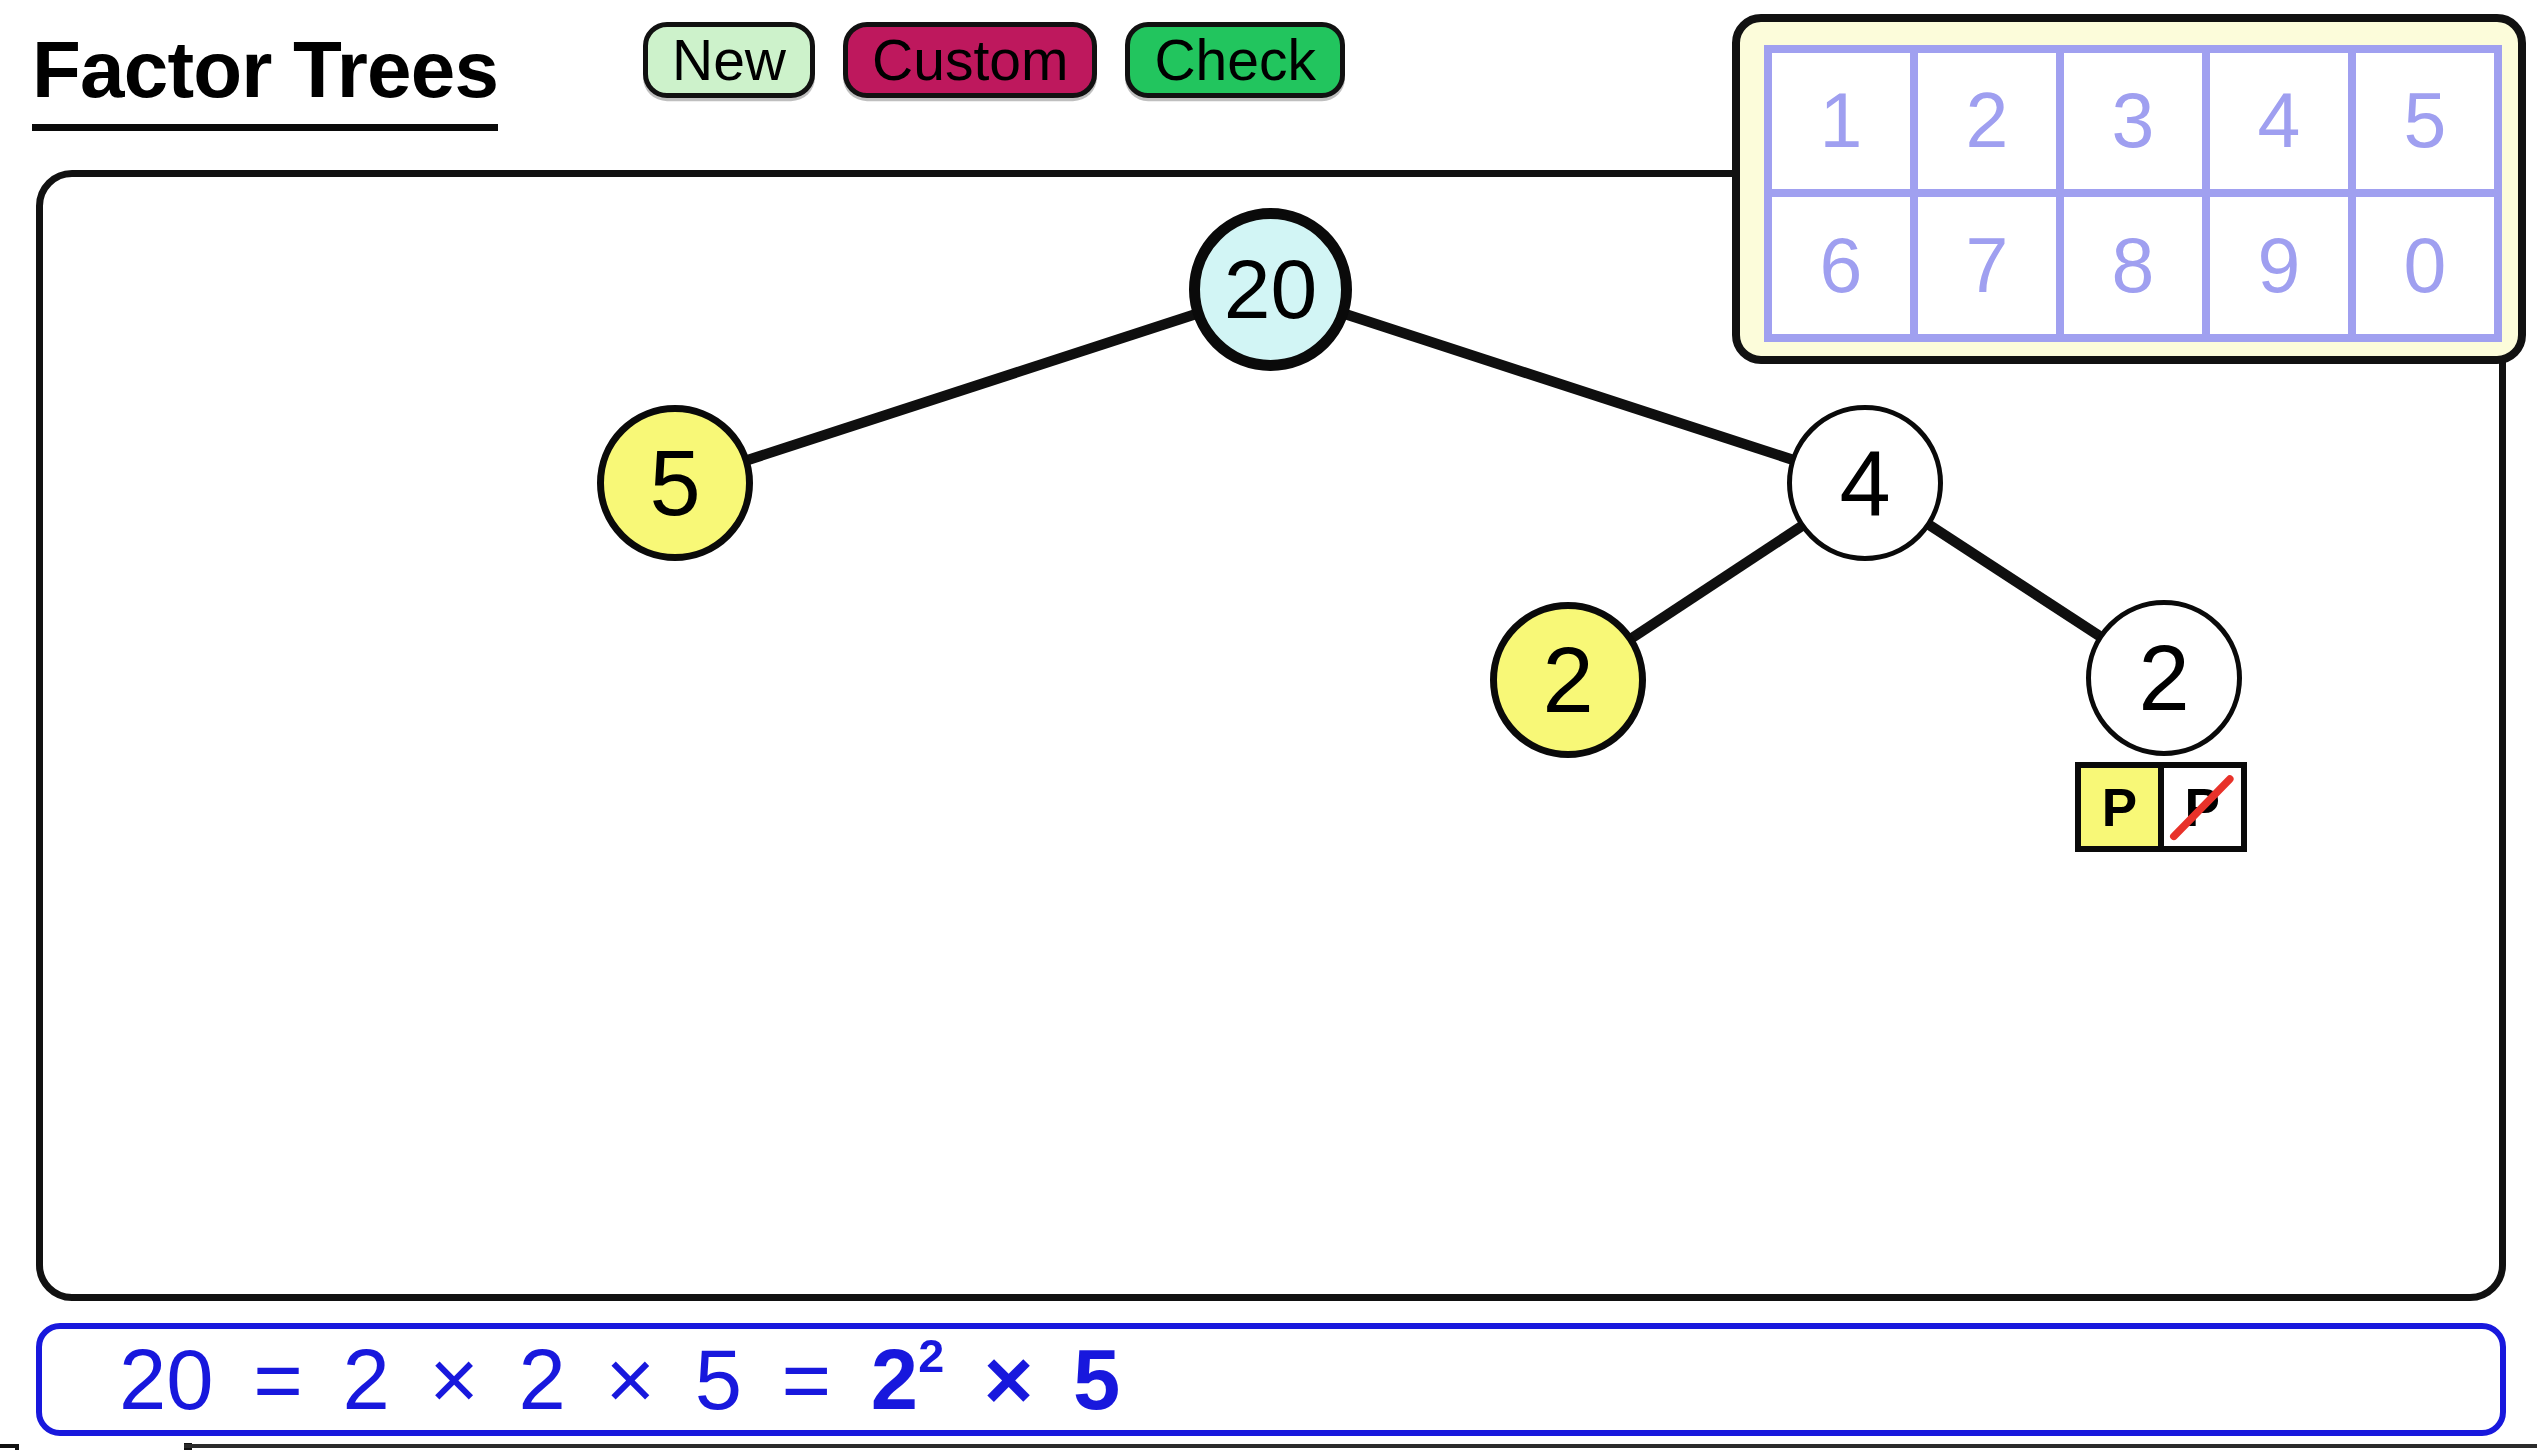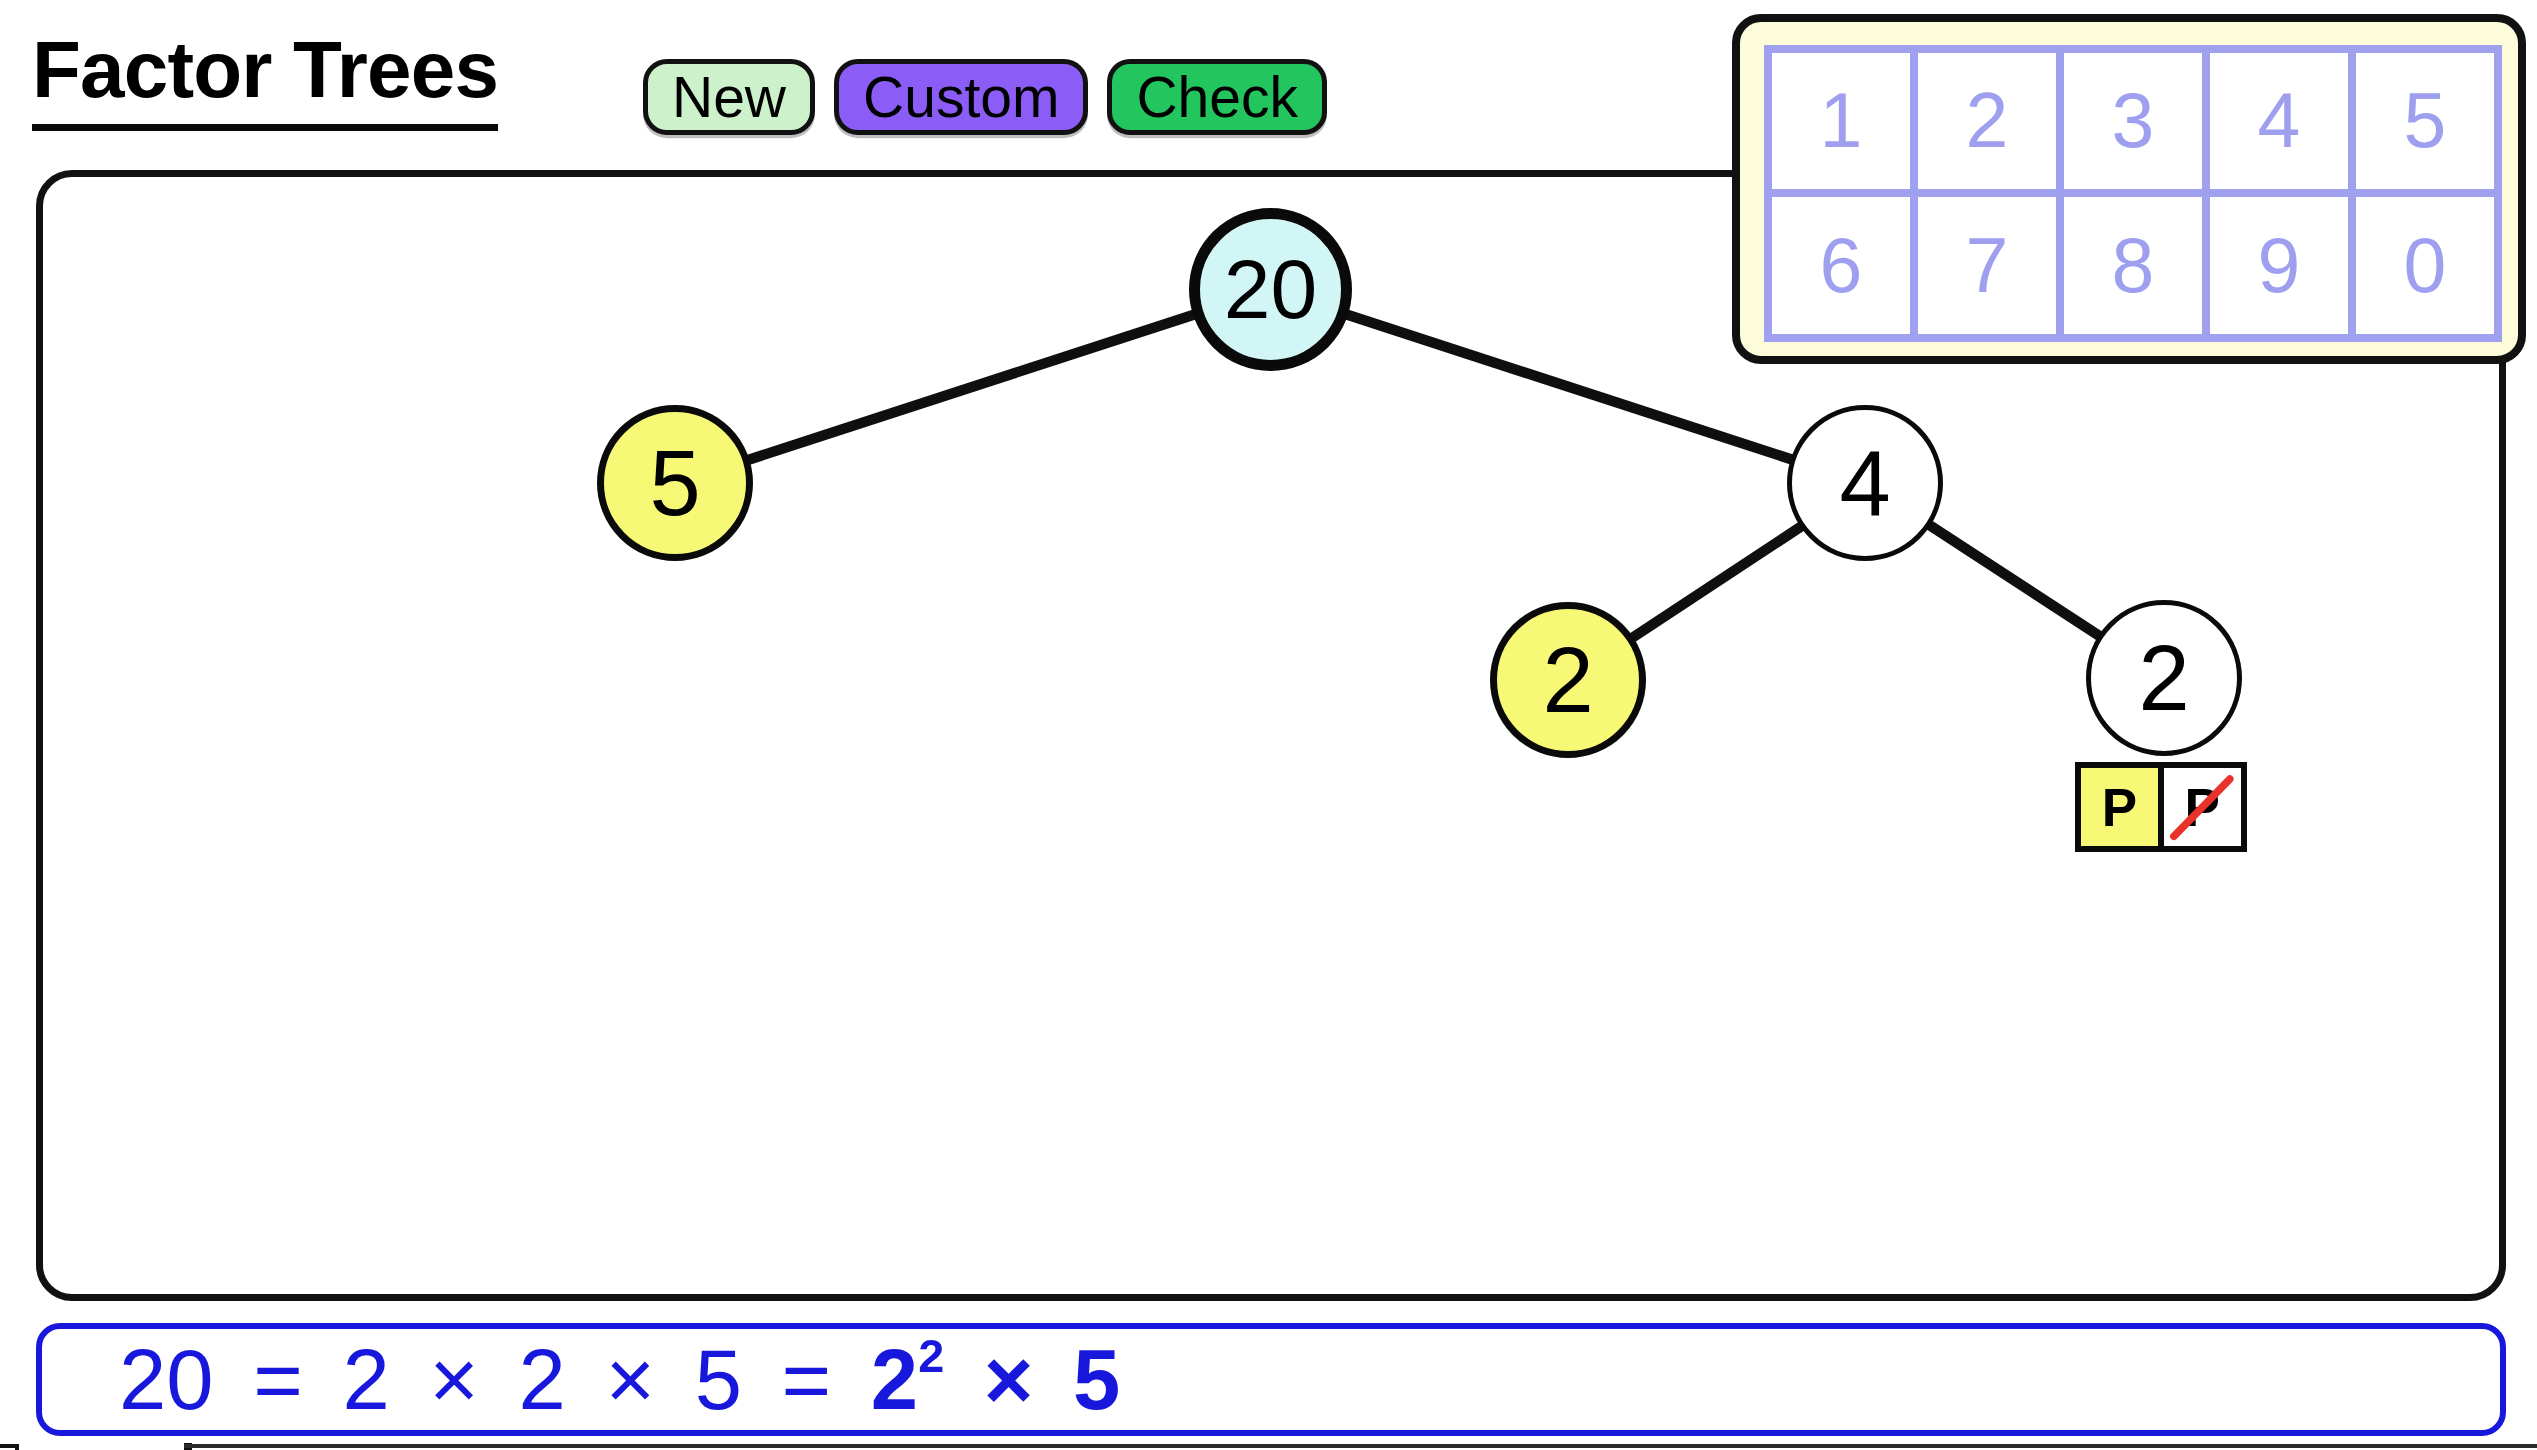--- a/index.html
+++ b/index.html
@@ -10,30 +10,30 @@
 
   
   .title{
     position:absolute;left:32px;top:24px;
     font-size:80px;font-weight:bold;letter-spacing:-0.8px;
     border-bottom:7.2px solid #0a0a0a;padding-bottom:8px;
     white-space:nowrap;
   }
   .btn-row{
     position:absolute;left:643px;top:22.3px;height:113px;
-    display:flex;gap:19px;align-items:flex-end;
+    display:flex;gap:28px;align-items:flex-start;
   }
   .btn{
     display:flex;align-items:center;justify-content:center;
     border:5.6px solid #111;border-radius:24px;
     font-size:57px;padding:0 24px;white-space:nowrap;
     box-shadow:0 3.2px 0 rgba(0,0,0,.25);
   }
   .btn-new{background:#cdf2cb;}
-  .btn-custom{background:#8b5cf6;}
+  .btn-custom{background:#be185d;}
   .btn-reset{background:#cbf0f0;}
   .btn-check{background:#22c55e;border-radius:23px;}
 
   
   .canvas{
     position:absolute;left:36px;top:170px;width:2470px;height:1131px;
     border:7.2px solid #111;border-radius:36px;background:#fff;
     box-sizing:border-box;z-index:1;
   }
   .edges{position:absolute;left:0;top:0;width:2538px;height:1451px;z-index:2;pointer-events:none;}

